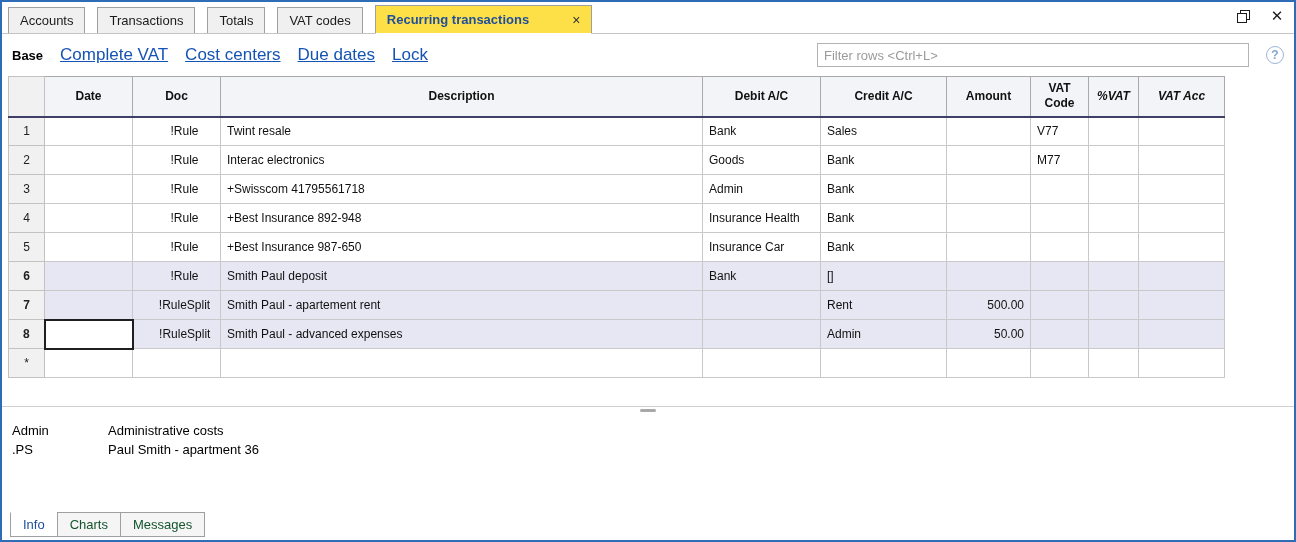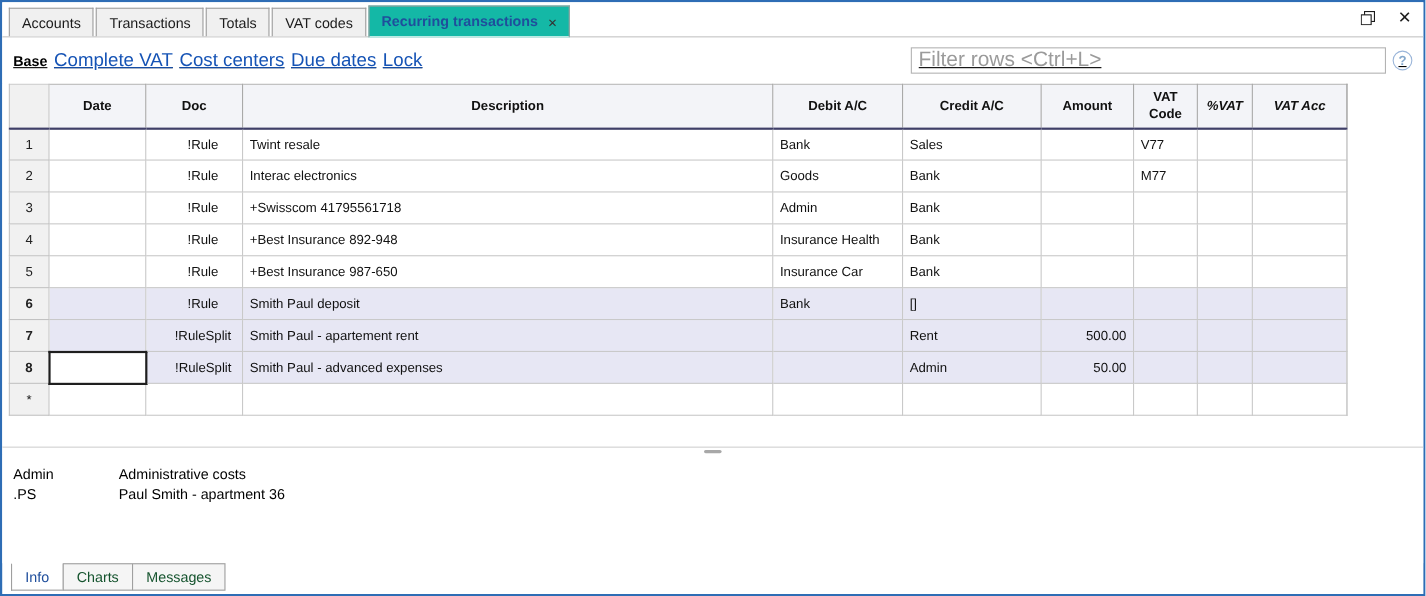--- a/index.html
+++ b/index.html
@@ -7,35 +7,35 @@
   body { font-family:"Liberation Sans",sans-serif; background:#fff; }
 
   .window { width:1296px; height:542px; border:2px solid #2e6db5; background:#fff;
             display:flex; flex-direction:column; overflow:hidden; }
 
   
   .tabbar { height:32px; display:flex; align-items:flex-end; padding-left:6px;
             border-bottom:1px solid #c4c4c4; position:relative; background:#fff; flex:0 0 auto; }
   .tab { display:flex; align-items:center; height:26px; padding:0 11px;
          border:1px solid #9f9f9f; border-bottom:none; background:#f0f0f0;
-         font-size:13px; color:#1b1b1b; margin-right:2px; cursor:default; }
-  .tab.active { background:#14b8a6; color:#1f4e9c; font-weight:bold; height:29px;
-                margin-bottom:-1px; border-bottom:1px solid #fff; }
+         font-size:13px; color:#1b1b1b; margin-right:12px; cursor:default; }
+  .tab.active { background:#fde047; color:#1f4e9c; font-weight:bold; height:29px;
+                margin-bottom:-1px; border-bottom:1px solid #fff;gap:34px; }
   .tab-close { margin-left:9px; font-weight:normal; color:#333; font-size:14px; line-height:1; }
   .win-controls { position:absolute; right:8px; top:5px; display:flex; gap:16px; align-items:center; }
   .win-btn { width:18px; height:18px; display:flex; align-items:center; justify-content:center;
              color:#1b1b1b; font-size:15px; }
 
   
-  .toolbar { height:42px; display:flex; align-items:center; padding:0 10px; gap:6px;
-             background:#fff; flex:0 0 auto;text-decoration:underline; }
+  .toolbar { height:42px; display:flex; align-items:center; padding:0 10px; gap:17px;
+             background:#fff; flex:0 0 auto; }
   .base-label { font-weight:bold; font-size:13px; color:#000; }
   .tool-link { color:#1553b5; text-decoration:underline; font-size:17px; cursor:pointer; }
   .filter-input { margin-left:auto; width:432px; height:24px; border:1px solid #b3b3b3;
-                  font-family:"Liberation Sans",sans-serif; font-size:19px; padding:0 6px; color:#333; }
+                  font-family:"Liberation Sans",sans-serif; font-size:13px; padding:0 6px; color:#333; }
   .filter-input::placeholder { color:#9b9b9b; }
   .help-icon { width:18px; height:18px; border-radius:50%; border:1px solid #9ab5d9;
                color:#85a8cc; display:flex; align-items:center; justify-content:center;
                font-size:12px; font-weight:bold; flex:0 0 auto; }
 
   
   .table-wrap { height:330px; padding-left:6px; overflow:hidden; background:#fff; flex:0 0 auto; }
   table { border-collapse:collapse; table-layout:fixed; width:1052px; font-size:12px; }
   th,td { border:1px solid #c9c9c9; overflow:hidden; white-space:nowrap;
           height:29px; padding:0 6px; color:#111; }

